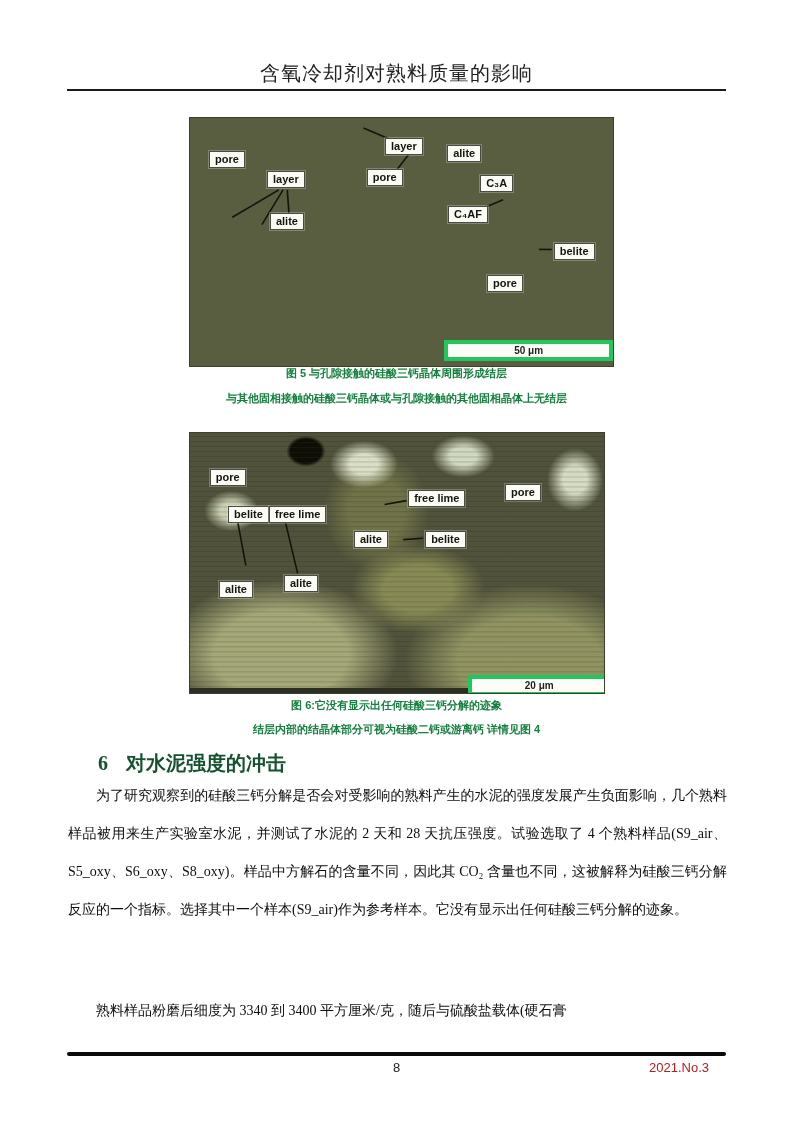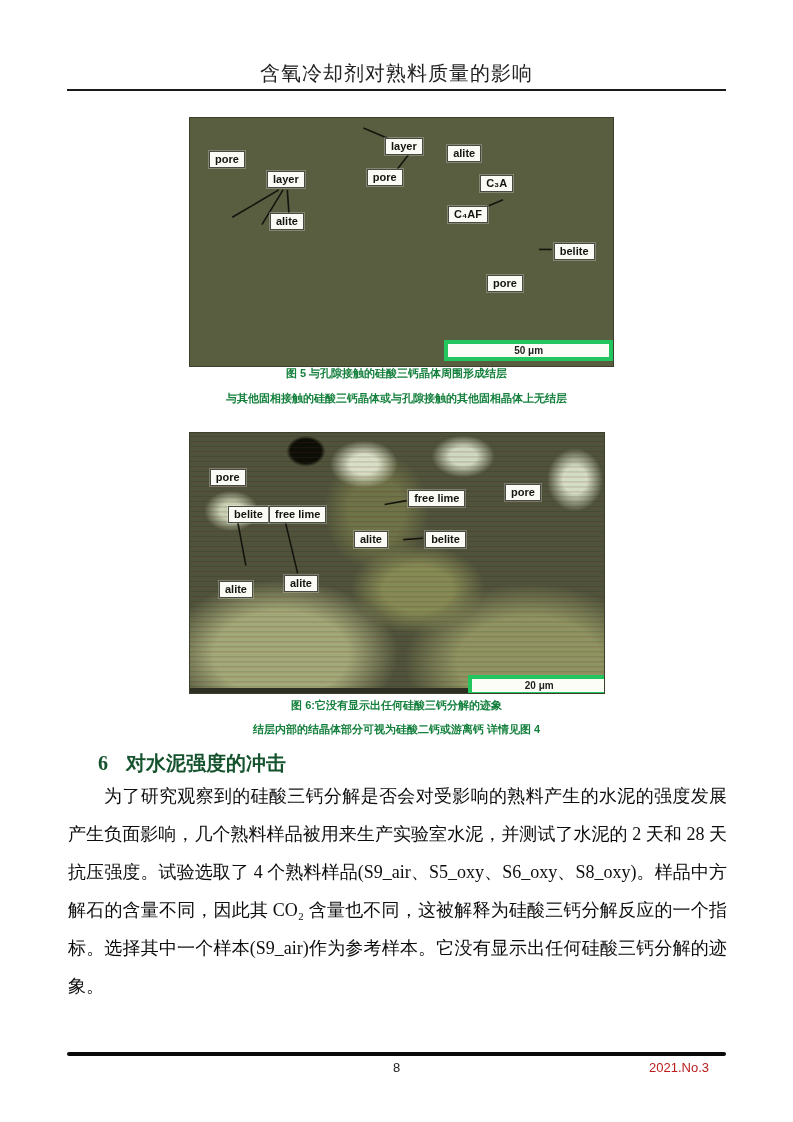--- a/index.html
+++ b/index.html
@@ -78,21 +78,21 @@
   .cap5a{top:366px;} .cap5b{top:391px;}
   .cap6a{top:698px;} .cap6b{top:722px;}
   
   .section-heading{
     position:absolute;left:68px;top:750px;width:658px;
     font-weight:bold;font-size:20px;color:#14532d;margin-left:30px;
   }
   .section-heading .num{margin-right:18px;}
   .bodytext{
     position:absolute;left:68px;width:659px;
-    font-size:18px;line-height:38px;text-align:justify;color:#0d0d0d;
+    font-size:14px;line-height:38px;text-align:justify;color:#0d0d0d;
   }
   .para1{top:777px;}
   .para2{top:992px;}
   .bodytext p{margin:0;text-indent:2em;}
   
   .footer-rule{position:absolute;top:1052px;left:67px;width:659px;height:4px;background:#0a0a0a;border-radius:2px;}
   .footer-page{
     position:absolute;top:1060px;left:0;width:100%;text-align:center;
     font-family:"Liberation Sans","DejaVu Sans",sans-serif;font-size:13px;color:#222;
   }
@@ -158,18 +158,21 @@
   <div class="caption cap6b">结层内部的结晶体部分可视为硅酸二钙或游离钙 详情见图 4</div>
 
   <div class="section-heading">
     <span class="num">6</span><span>对水泥强度的冲击</span>
   </div>
 
   <div class="bodytext para1">
     <p>为了研究观察到的硅酸三钙分解是否会对受影响的熟料产生的水泥的强度发展产生负面影响，几个熟料样品被用来生产实验室水泥，并测试了水泥的 2 天和 28 天抗压强度。试验选取了 4 个熟料样品(S9_air、S5_oxy、S6_oxy、S8_oxy)。样品中方解石的含量不同，因此其 CO₂ 含量也不同，这被解释为硅酸三钙分解反应的一个指标。选择其中一个样本(S9_air)作为参考样本。它没有显示出任何硅酸三钙分解的迹象。</p>
   </div>
 
+  <div class="bodytext para2">
+    <p>熟料样品粉磨后细度为 3340 到 3400 平方厘米/克，随后与硫酸盐载体(硬石膏</p>
+  </div>
 
   <div class="footer-rule"></div>
   <div class="footer-page">8</div>
   <div class="footer-issue">2021.No.3</div>
 
 </div>
 
 </body></html>

